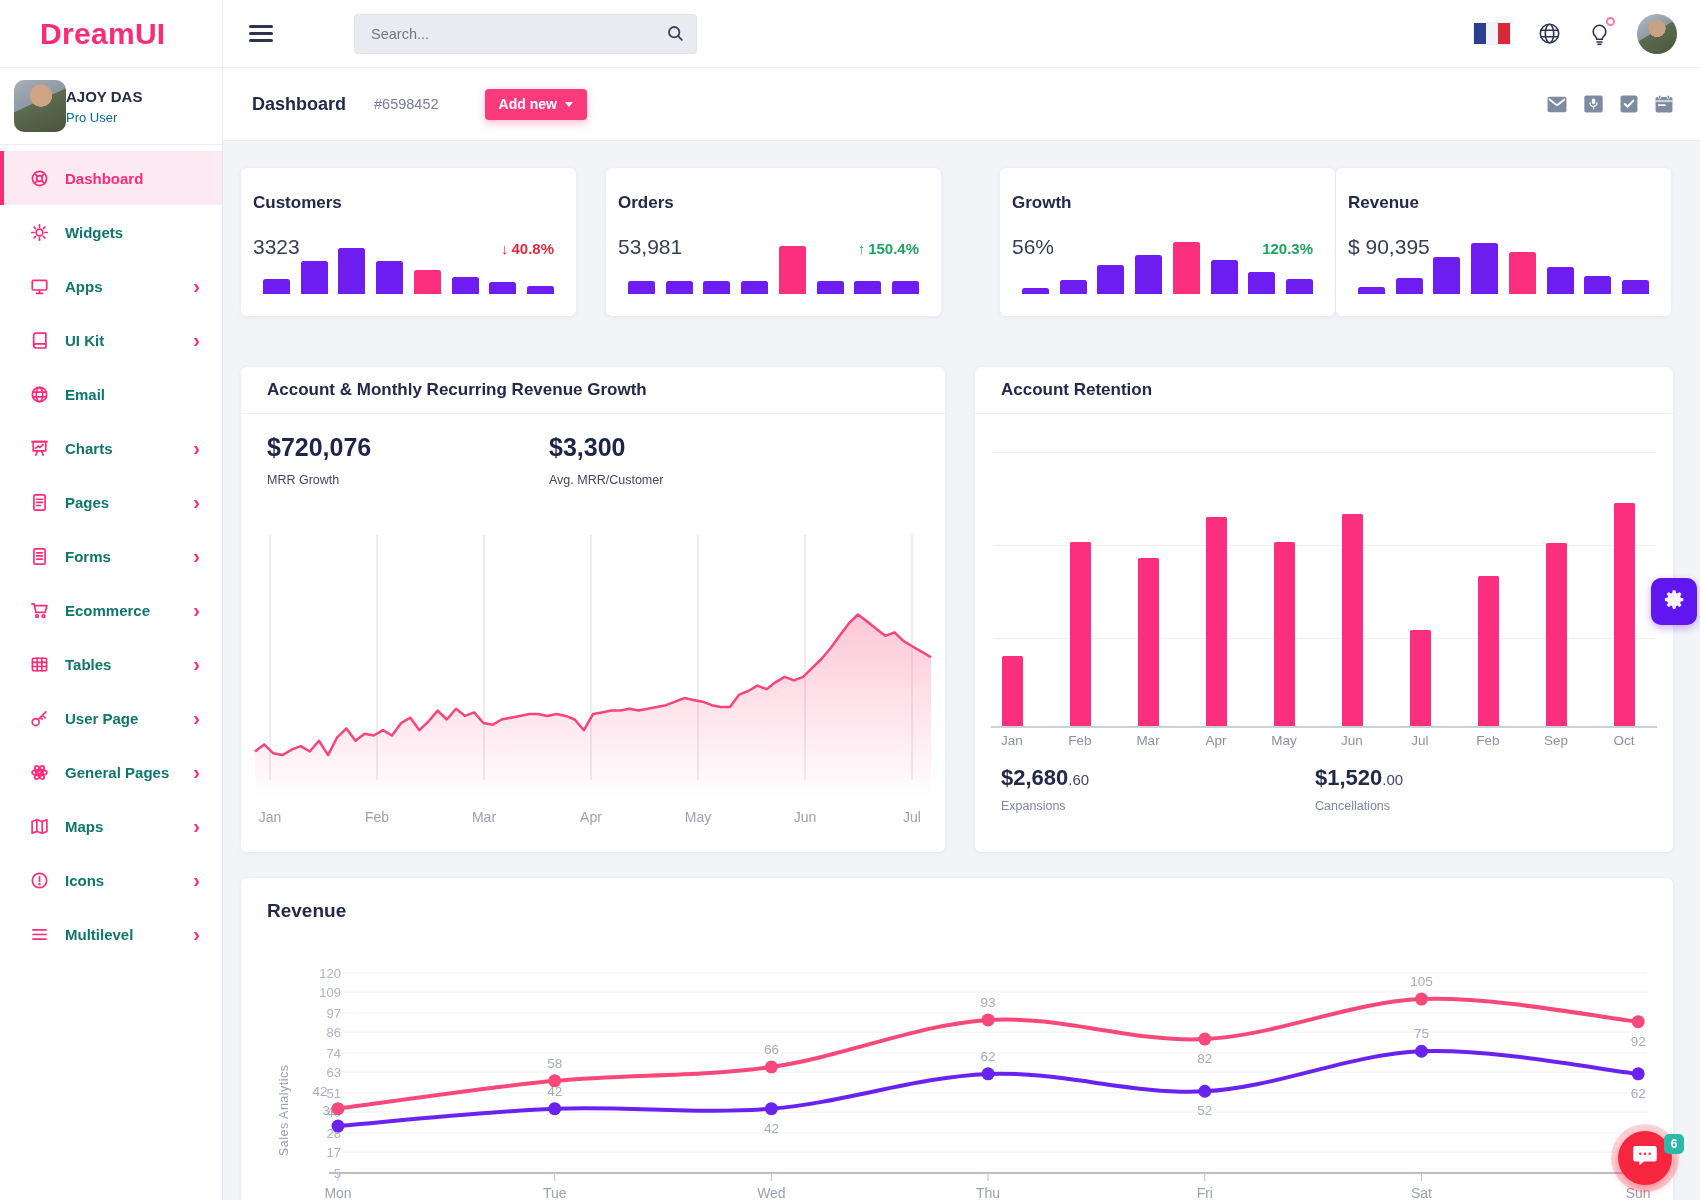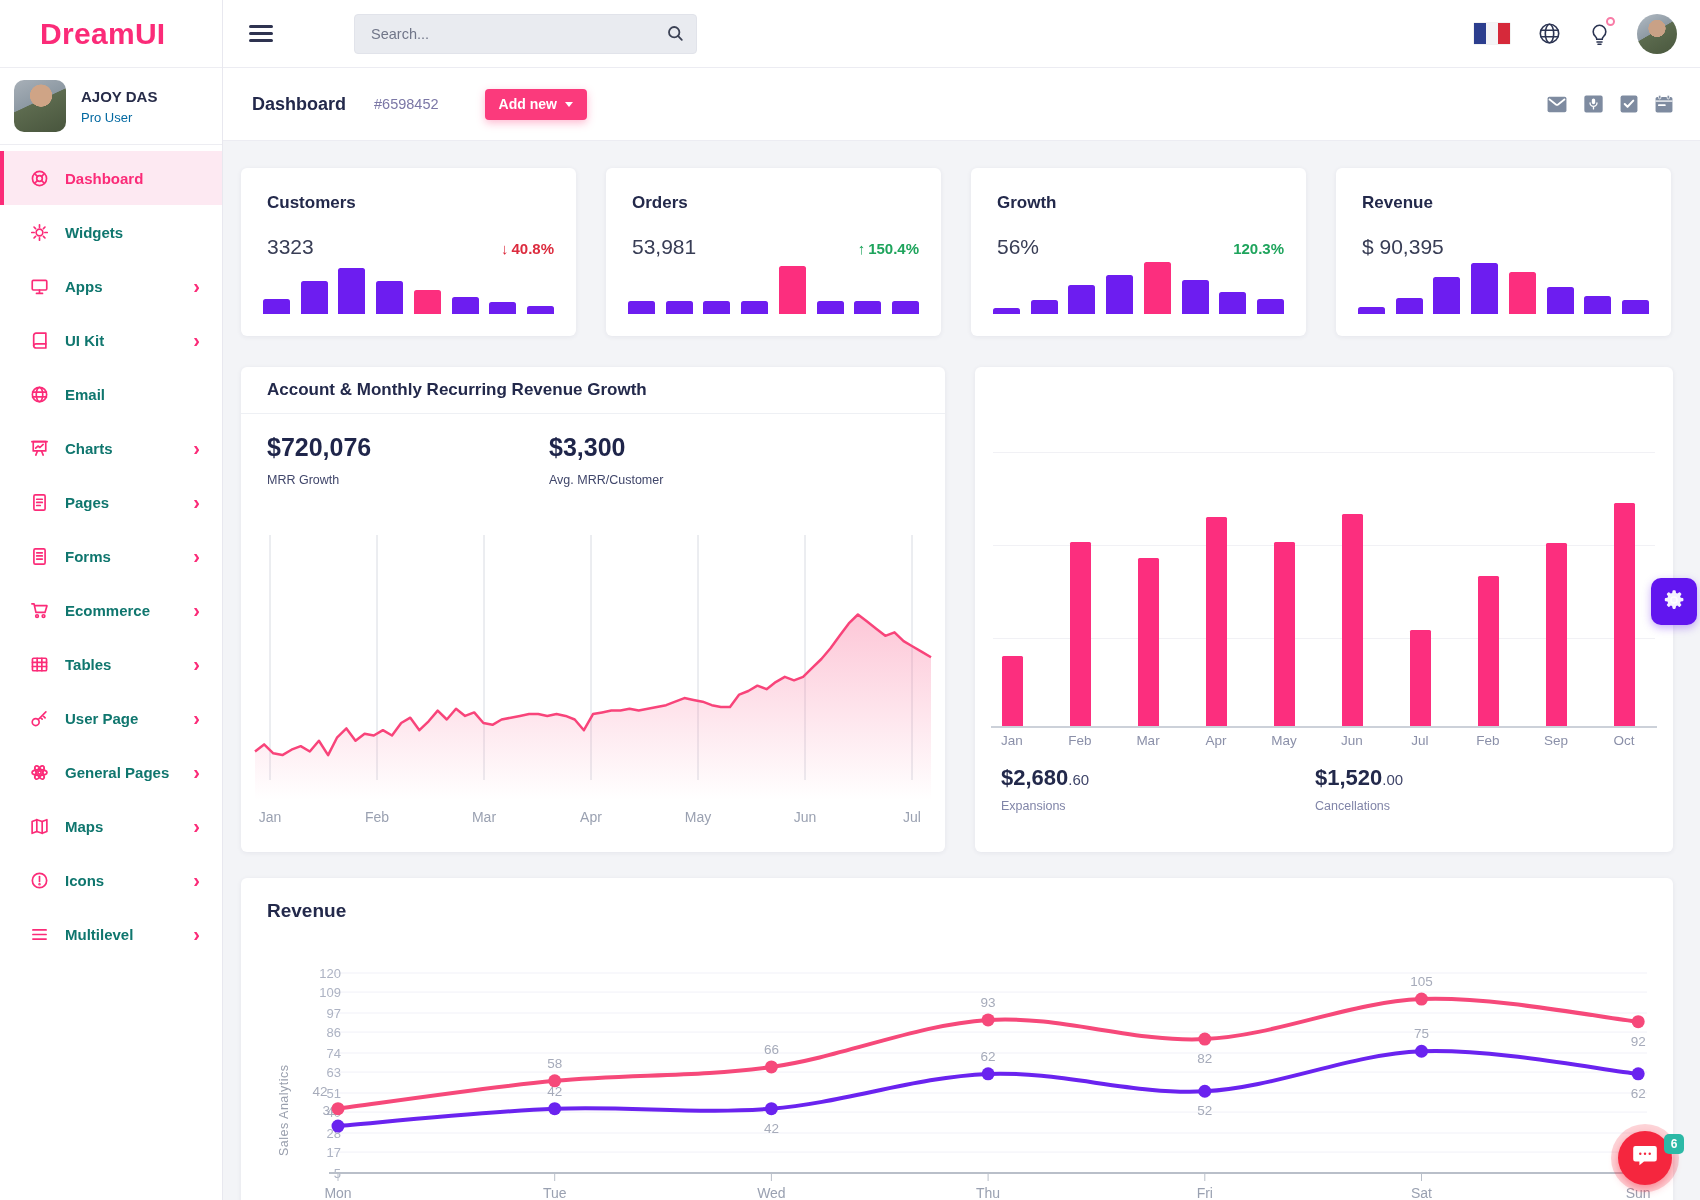--- a/index.html
+++ b/index.html
@@ -16,21 +16,21 @@
   .side-logo { height:68px; display:flex; align-items:center; padding-left:40px;
     border-bottom:1px solid #ededf2; }
   .side-logo .logo-text { font-size:30px; font-weight:800; color:#fb2b78; letter-spacing:.3px; }
   .side-user { height:77px; display:flex; align-items:center; padding:0 14px;
     border-bottom:1px solid #ededf2; }
   .side-avatar { width:52px; height:52px; border-radius:10px; flex:0 0 52px;
     background:
       radial-gradient(circle at 52% 30%, #cfa486 0 24%, rgba(0,0,0,0) 25%),
       linear-gradient(155deg,#a8b0b8 0%,#8d99a3 42%,#5d6b4f 43%,#48553d 100%);
   }
-  .side-user-meta { margin-left:15px; }
+  .side-user-meta { }
   .side-user-name { font-size:15px; font-weight:700; color:#272c49; }
   .side-user-role { font-size:13px; color:#0369a1; margin-top:5px; }
   .side-nav { padding-top:6px; }
   .nav-item { height:54px; display:flex; align-items:center;
     padding:0 22px 0 30px; position:relative; cursor:pointer; }
   .nav-ic { width:19px; height:19px; margin-right:16px; display:flex; align-items:center; }
   .nav-label { font-size:15px; font-weight:600; color:#0f766e; flex:1; }
   .nav-chev { color:#fb2b78; font-size:20px; font-weight:700; line-height:14px; }
   .nav-item.active { background:#fde9f2; }
   .nav-item.active::before { content:""; position:absolute; left:0; top:0; bottom:0;
@@ -68,21 +68,21 @@
     font-family:"Liberation Sans",sans-serif; box-shadow:0 3px 8px rgba(251,58,124,.35);
     display:flex; align-items:center; }
   .caret { width:0; height:0; border-left:4px solid transparent; border-right:4px solid transparent;
     border-top:5px solid #fff; margin-left:8px; }
   .ph-icons { margin-left:auto; display:flex; align-items:center; }
   .ph-ic { margin-left:17px; cursor:pointer; display:flex; }
   
   .card { position:absolute; background:#fff; border-radius:6px;
     box-shadow:0 1px 5px rgba(40,40,80,.07); }
   
-  .stat-card { width:335px; height:168px; top:168px; padding:25px 22px 0 26px; }
+  .stat-card { width:335px; height:148px; top:168px; padding:25px 22px 0 12px; }
   .sc-title { font-size:17px; font-weight:700; color:#23294b; }
   .sc-row { display:flex; align-items:baseline; margin-top:22px; }
   .sc-value { font-size:21px; color:#383d55; }
   .sc-change { margin-left:auto; font-size:15px; font-weight:700;text-align:right; }
   .sc-arrow { margin-right:3px; }
   .spark { position:absolute; left:22px; right:22px; bottom:22px; height:52px;
     display:flex; align-items:flex-end; justify-content:space-between; }
   .spark-bar { width:27px; border-radius:2.5px 2.5px 0 0; }
   
   .card-head { height:47px; border-bottom:1px solid #eef0f4; display:flex; align-items:center;
@@ -406,21 +406,21 @@
       <div class="spark-bar" style="height: 13px; background: rgb(109, 29, 240);"></div>
       <div class="spark-bar" style="height: 13px; background: rgb(109, 29, 240);"></div>
       <div class="spark-bar" style="height: 13px; background: rgb(109, 29, 240);"></div>
       <div class="spark-bar" style="height: 13px; background: rgb(109, 29, 240);"></div>
       <div class="spark-bar" style="height: 48px; background: rgb(252, 46, 126);"></div>
       <div class="spark-bar" style="height: 13px; background: rgb(109, 29, 240);"></div>
       <div class="spark-bar" style="height: 13px; background: rgb(109, 29, 240);"></div>
       <div class="spark-bar" style="height: 13px; background: rgb(109, 29, 240);"></div>
     </div>
 </div>
-<div class="card stat-card" style="left:971px">
+<div class="card stat-card" style="left:1000px">
   <div class="sc-title">Growth</div>
   <div class="sc-row">
     <span class="sc-value">56%</span>
     <span class="sc-change" style="color: rgb(30, 164, 92);"><span>120.3%</span></span>
   </div>
   <div class="spark">
       <div class="spark-bar" style="height: 6px; background: rgb(109, 29, 240);"></div>
       <div class="spark-bar" style="height: 14px; background: rgb(109, 29, 240);"></div>
       <div class="spark-bar" style="height: 29px; background: rgb(109, 29, 240);"></div>
       <div class="spark-bar" style="height: 39px; background: rgb(109, 29, 240);"></div>
@@ -482,20 +482,21 @@
       <div class="mrr-xlabel" style="left: 136px;">Feb</div>
       <div class="mrr-xlabel" style="left: 243px;">Mar</div>
       <div class="mrr-xlabel" style="left: 350px;">Apr</div>
       <div class="mrr-xlabel" style="left: 457px;">May</div>
       <div class="mrr-xlabel" style="left: 564px;">Jun</div>
       <div class="mrr-xlabel" style="left: 671px;">Jul</div>
     </div>
 </div>
 
 <div class="card" id="card-retention">
+  <div class="card-head">Account Retention</div>
   <div class="ret-plot" id="ret-plot">
       <div class="ret-grid" style="top: 0px;"></div>
       <div class="ret-grid" style="top: 93px;"></div>
       <div class="ret-grid" style="top: 186px;"></div>
       <div class="ret-axis"></div>
       <div class="ret-bar" style="left: 26.5px; height: 70px; background: rgb(252, 46, 126);"></div>
       <div class="ret-bar" style="left: 94.5px; height: 184px; background: rgb(252, 46, 126);"></div>
       <div class="ret-bar" style="left: 162.5px; height: 168px; background: rgb(252, 46, 126);"></div>
       <div class="ret-bar" style="left: 230.5px; height: 209px; background: rgb(252, 46, 126);"></div>
       <div class="ret-bar" style="left: 298.5px; height: 184px; background: rgb(252, 46, 126);"></div>

